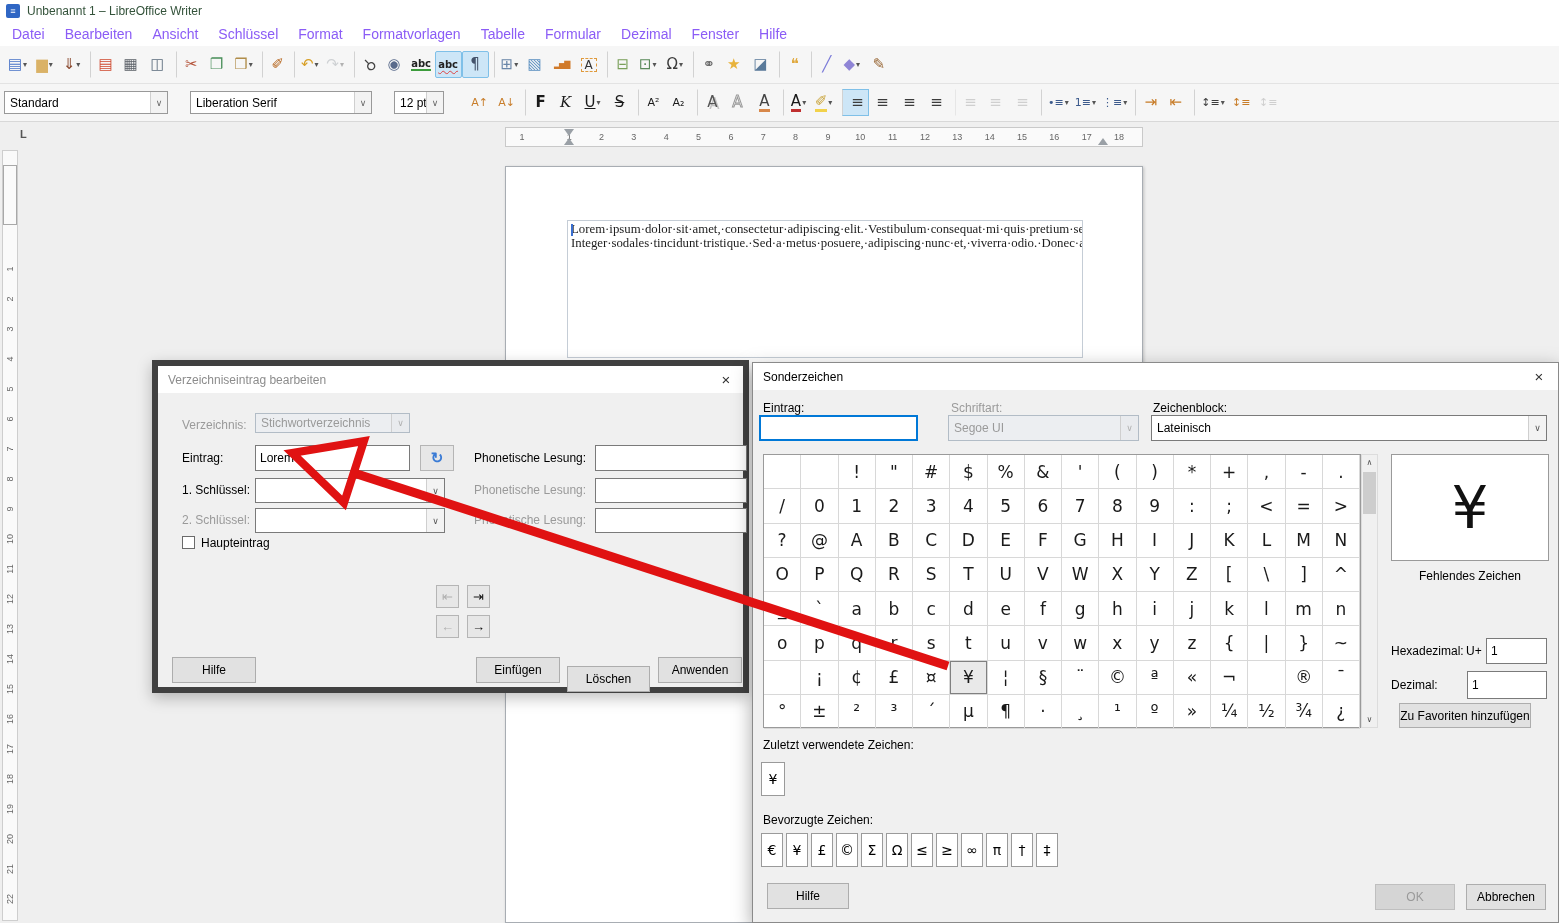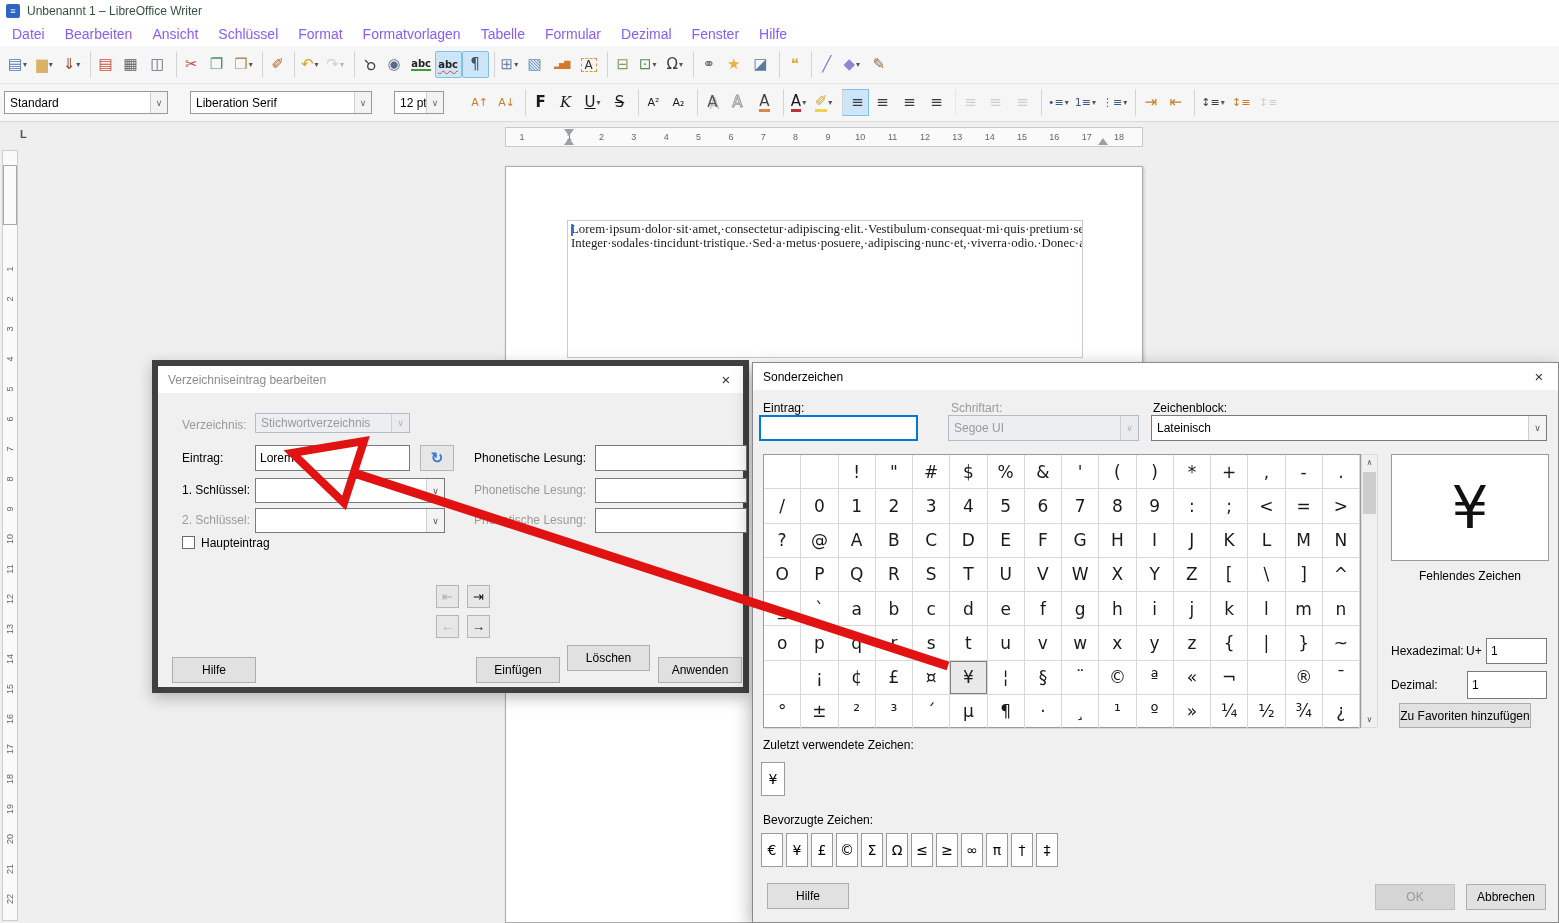--- a/index.html
+++ b/index.html
@@ -502,21 +502,21 @@
     </div>
   <div class="navbtn disabled" style="left:278px;top:249px">
       <span>←</span>
     </div>
   <div class="navbtn" style="left:309px;top:249px">
       <span>→</span>
     </div>
 
   <div class="wbtn" style="left:14px;top:291px;width:84px;height:26px">Hilfe</div>
   <div class="wbtn" style="left:318px;top:291px;width:84px;height:26px">Einfügen</div>
-  <div class="wbtn" style="left:409px;top:279px;width:83px;height:26px">Löschen</div>
+  <div class="wbtn" style="left:409px;top:300px;width:83px;height:26px">Löschen</div>
   <div class="wbtn" style="left:500px;top:291px;width:84px;height:26px">Anwenden</div>
 </div>
 
 <div id="dlg-special" class="dlg abs">
   <div class="dtitle">
     <span style="color:#000">Sonderzeichen</span>
   </div>
   <span class="dclose" style="right:10px">×</span>
 
   <span class="lbl" style="left:10px;top:38px">Eintrag:</span>

